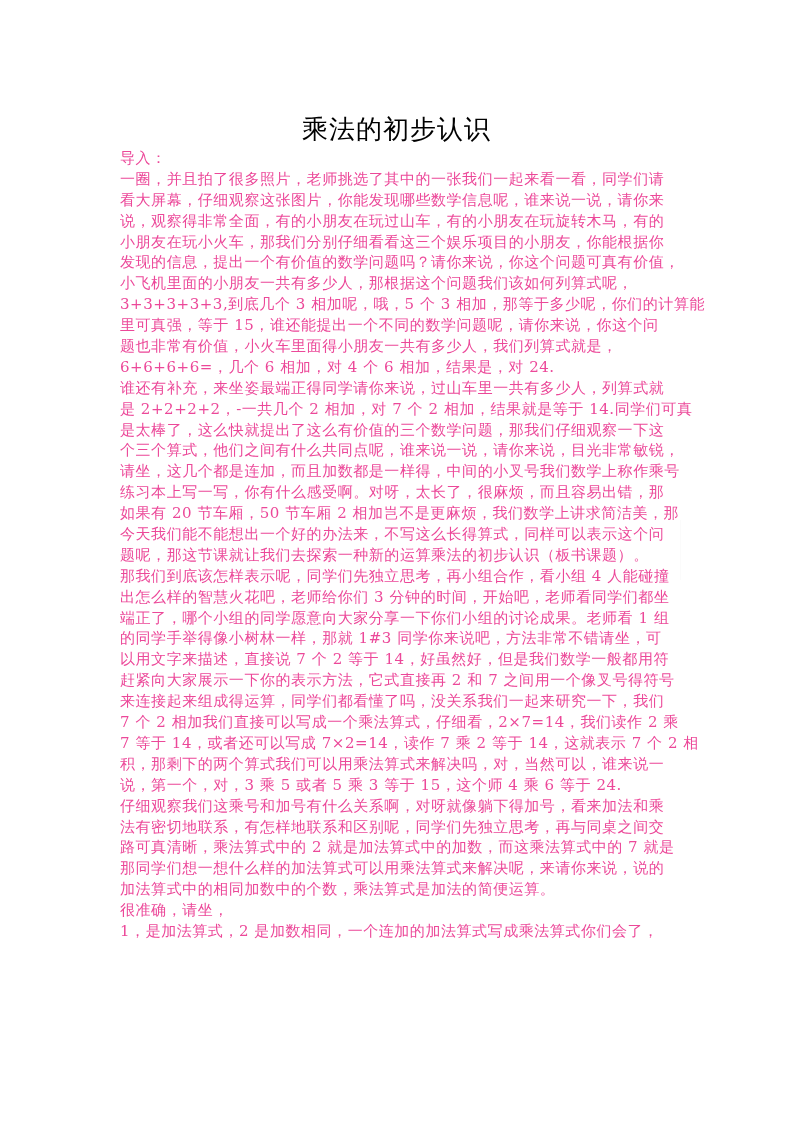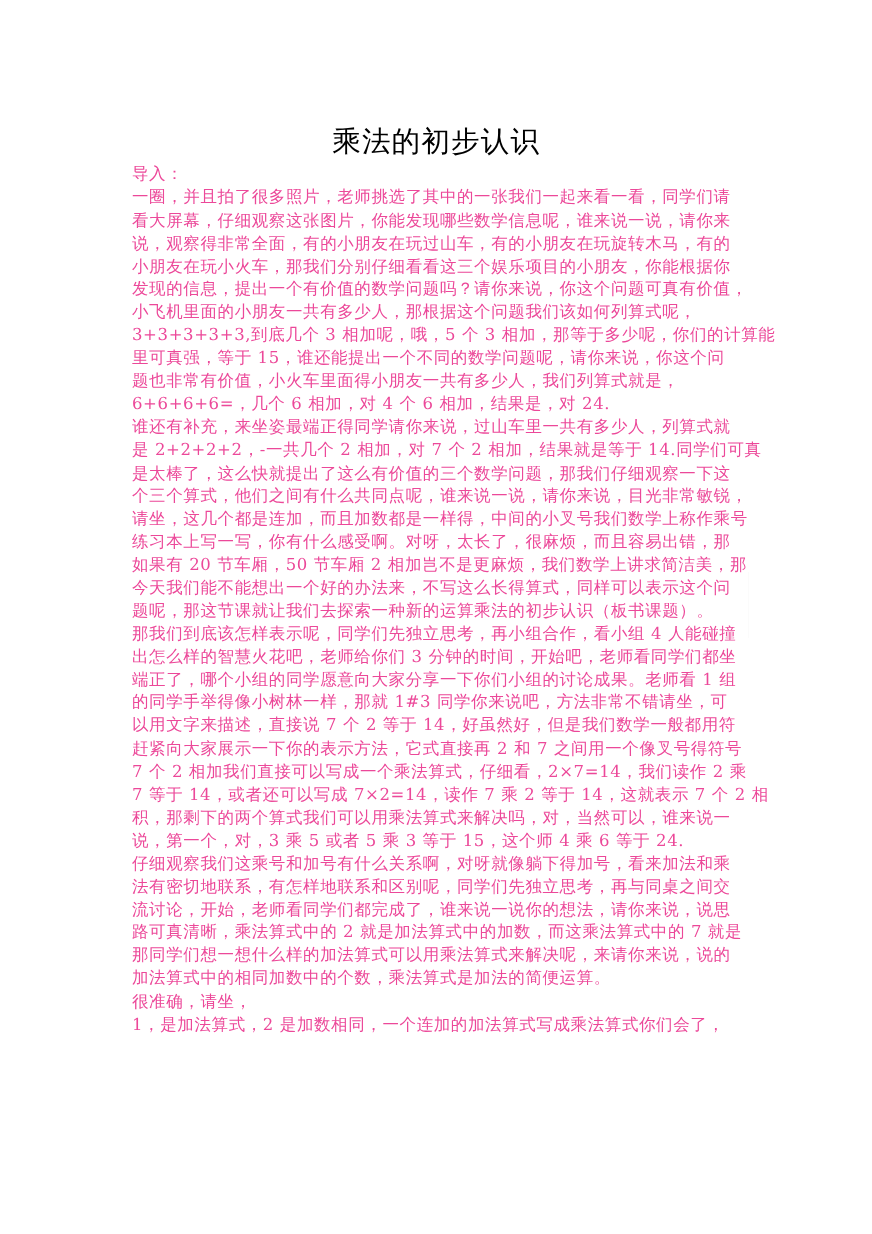--- a/index.html
+++ b/index.html
@@ -48,27 +48,27 @@
       <span class="line">练习本上写一写，你有什么感受啊。对呀，太长了，很麻烦，而且容易出错，那</span>
       <span class="line">如果有 20 节车厢，50 节车厢 2 相加岂不是更麻烦，我们数学上讲求简洁美，那</span>
       <span class="line">今天我们能不能想出一个好的办法来，不写这么长得算式，同样可以表示这个问</span>
       <span class="line">题呢，那这节课就让我们去探索一种新的运算乘法的初步认识（板书课题）。</span>
       <span class="line">那我们到底该怎样表示呢，同学们先独立思考，再小组合作，看小组 4 人能碰撞</span>
       <span class="line">出怎么样的智慧火花吧，老师给你们 3 分钟的时间，开始吧，老师看同学们都坐</span>
       <span class="line">端正了，哪个小组的同学愿意向大家分享一下你们小组的讨论成果。老师看 1 组</span>
       <span class="line">的同学手举得像小树林一样，那就 1#3 同学你来说吧，方法非常不错请坐，可</span>
       <span class="line">以用文字来描述，直接说 7 个 2 等于 14，好虽然好，但是我们数学一般都用符</span>
       <span class="line">赶紧向大家展示一下你的表示方法，它式直接再 2 和 7 之间用一个像叉号得符号</span>
+      <span class="line">来连接起来组成得运算，同学们都看懂了吗，没关系我们一起来研究一下，我们</span>
       <span class="line">7 个 2 相加我们直接可以写成一个乘法算式，仔细看，2×7=14，我们读作 2 乘</span>
       <span class="line">7 等于 14，或者还可以写成 7×2=14，读作 7 乘 2 等于 14，这就表示 7 个 2 相</span>
       <span class="line">积，那剩下的两个算式我们可以用乘法算式来解决吗，对，当然可以，谁来说一</span>
       <span class="line">说，第一个，对，3 乘 5 或者 5 乘 3 等于 15，这个师 4 乘 6 等于 24.</span>
       <span class="line">仔细观察我们这乘号和加号有什么关系啊，对呀就像躺下得加号，看来加法和乘</span>
       <span class="line">法有密切地联系，有怎样地联系和区别呢，同学们先独立思考，再与同桌之间交</span>
-      <span class="line">流讨论，开始，老师看同学们都完成了，谁来说一说你的想法，请你来说，说思</span>
       <span class="line">路可真清晰，乘法算式中的 2 就是加法算式中的加数，而这乘法算式中的 7 就是</span>
       <span class="line">那同学们想一想什么样的加法算式可以用乘法算式来解决呢，来请你来说，说的</span>
       <span class="line">加法算式中的相同加数中的个数，乘法算式是加法的简便运算。</span>
       <span class="line">很准确，请坐，</span>
       <span class="line">1，是加法算式，2 是加数相同，一个连加的加法算式写成乘法算式你们会了，</span>
     </div>
 
   <div class="footer">
     <div class="footer-text">关注公众号:难事易资料库  售后微信： nsywk01  承接试讲稿、说课稿、教案等定制业务</div>
   </div>

